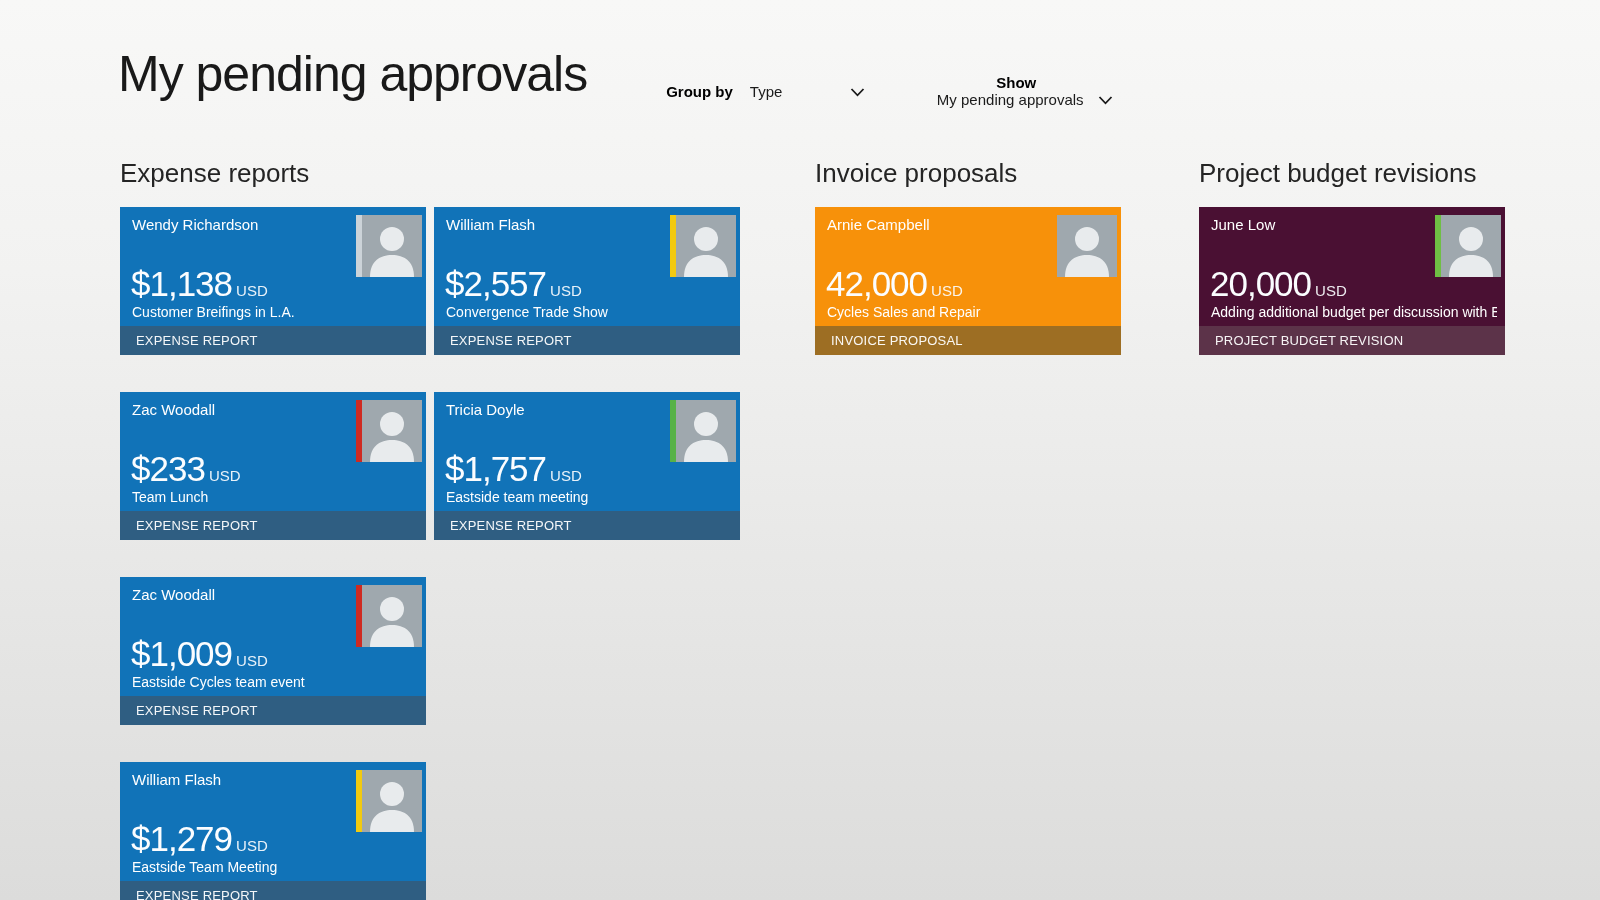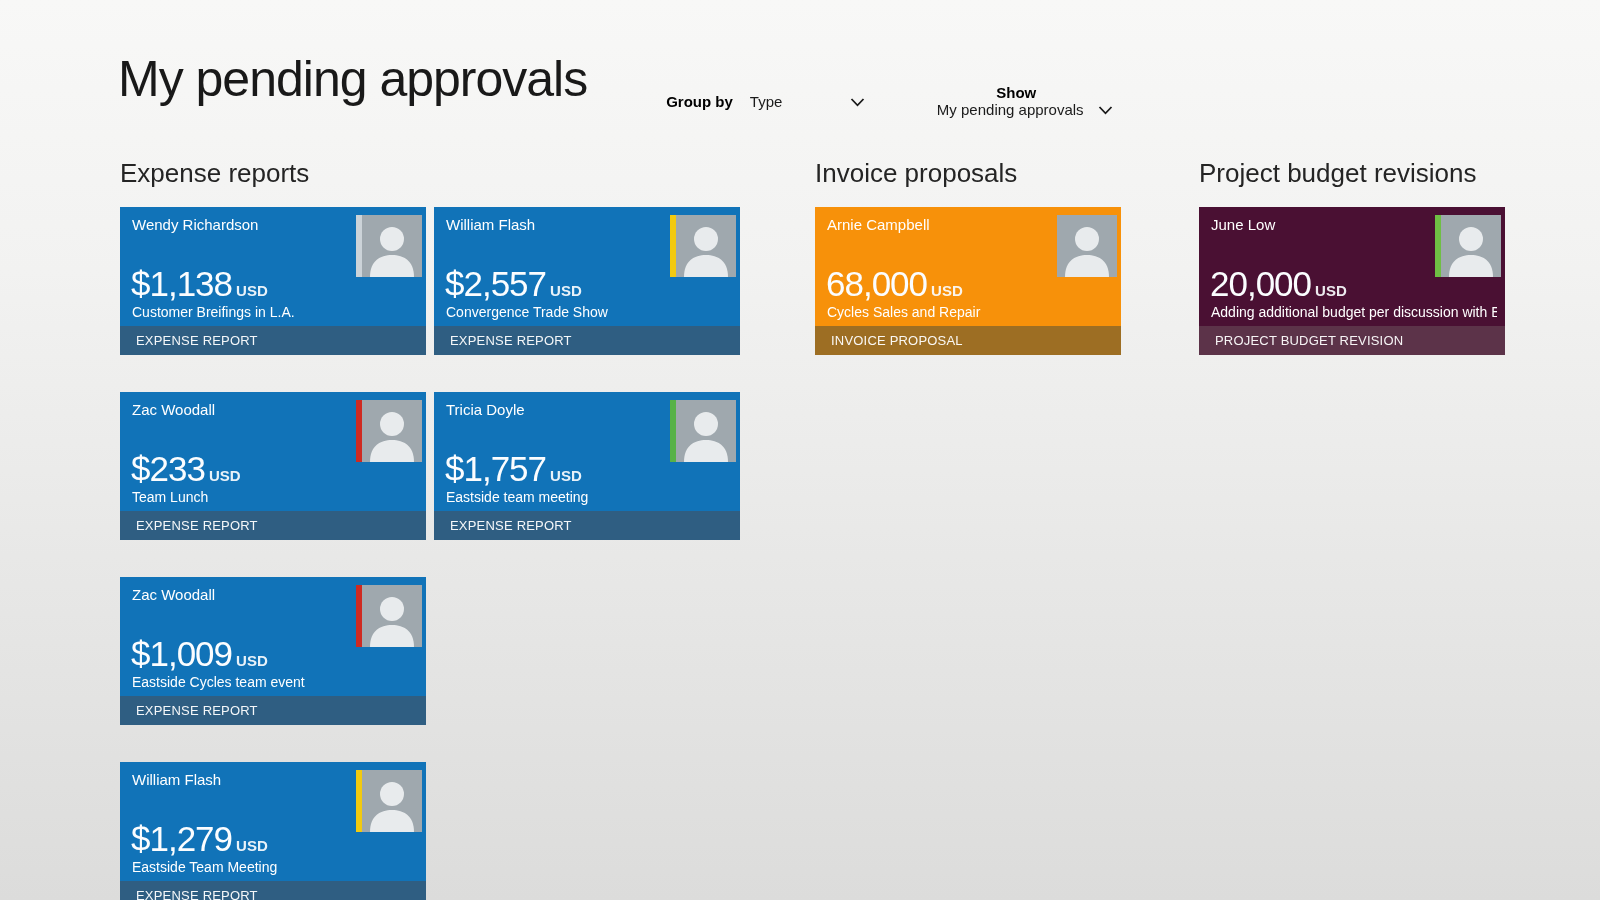--- a/index.html
+++ b/index.html
@@ -12,21 +12,21 @@
     position: relative; width: 1600px; height: 900px;
     background: linear-gradient(180deg, #f8f8f7 0%, #f2f2f1 30%, #e7e7e6 65%, #dcdcdb 100%);
   }
   
   .header { position: absolute; left: 118px; top: 42px; display: flex; align-items: center; }
   .page-title {
     margin: 0; font-size: 50px; font-weight: 300; letter-spacing: -1px;
     color: #191919; line-height: 1.15; white-space: nowrap;
   }
   .toolbar { display: flex; align-items: center; margin-left: 79px; margin-top: 32px; font-size: 15px; color: #1b1b1b; }
-  .control { display: flex; align-items: center; margin-top: 10px; }
+  .control { display: flex; align-items: center; }
   .control + .control { margin-left: 72px; flex-direction: column; }
   .ctl-label { font-weight: bold; color: #000; margin-right: 17px; white-space: nowrap; }
   .dropdown { display: flex; align-items: center; cursor: pointer; }
   .dropdown .ctl-value { white-space: nowrap; }
   .dropdown-groupby .ctl-value { width: 100px; }
   .dropdown-show .ctl-value { margin-right: 14px; }
   .chevron { display: block; margin-top: 2px; }
   
   #groups { position: absolute; top: 148px; left: 0; right: 0; }
   .group { position: absolute; top: 11px; }
@@ -42,21 +42,21 @@
   
   .card { width: 306px; height: 176px; display: flex; flex-direction: column; cursor: pointer; }
   .card-body { position: relative; height: 119px; box-sizing: border-box; padding: 9px 12px; }
   .card-name { font-size: 15px; color: #ffffff; white-space: nowrap; }
   .avatar { position: absolute; top: 8px; right: 4px; display: flex; height: 62px; }
   .presence { display: block; width: 6px; height: 62px; }
   .photo { display: block; width: 60px; height: 62px; }
   .photo svg { display: block; width: 100%; height: 100%; }
   .amount-row { position: absolute; left: 11px; bottom: 27px; display: flex; align-items: baseline; color: #fbfdff; }
   .amount-value { font-size: 35px; font-weight: 300; line-height: 0.9; letter-spacing: -1px; }
-  .usd { font-size: 15px; margin-left: 4px; opacity: 0.92; font-weight: bold; }
+  .usd { font-size: 15px; margin-left: 4px; opacity: 0.92; }
   .card-desc {
     position: absolute; left: 12px; right: 8px; bottom: 6px;
     font-size: 14px; color: #ffffff; white-space: nowrap; overflow: hidden;
   }
   .card-footer {
     height: 29px; box-sizing: border-box; display: flex; align-items: center;
     padding: 0 16px; font-size: 13px; letter-spacing: 0.2px; color: rgba(255,255,255,0.95);
     white-space: nowrap;
   }
 </style>
@@ -236,21 +236,21 @@
 
         <span class="photo">
           <svg viewBox="0 0 60 62" preserveAspectRatio="none">
             <rect x="0" y="0" width="60" height="62" fill="#9fa8ae"></rect>
             <circle cx="30" cy="24" r="12" fill="#e8ebed"></circle>
             <path d="M8 62 C8 46 18 40 30 40 C42 40 52 46 52 62 Z" fill="#e8ebed"></path>
           </svg>
         </span>
       </div>
       <div class="amount-row">
-        <span class="amount-value">68,000</span>
+        <span class="amount-value">42,000</span>
                   <span class="usd">USD</span>
       </div>
       <div class="card-desc">Cycles Sales and Repair</div>
     </div>
     <div class="card-footer" style="background: rgb(157, 110, 35);">INVOICE PROPOSAL</div>
   </article>
           </div>
         </div>
   </section>
       <section class="group group-2">

